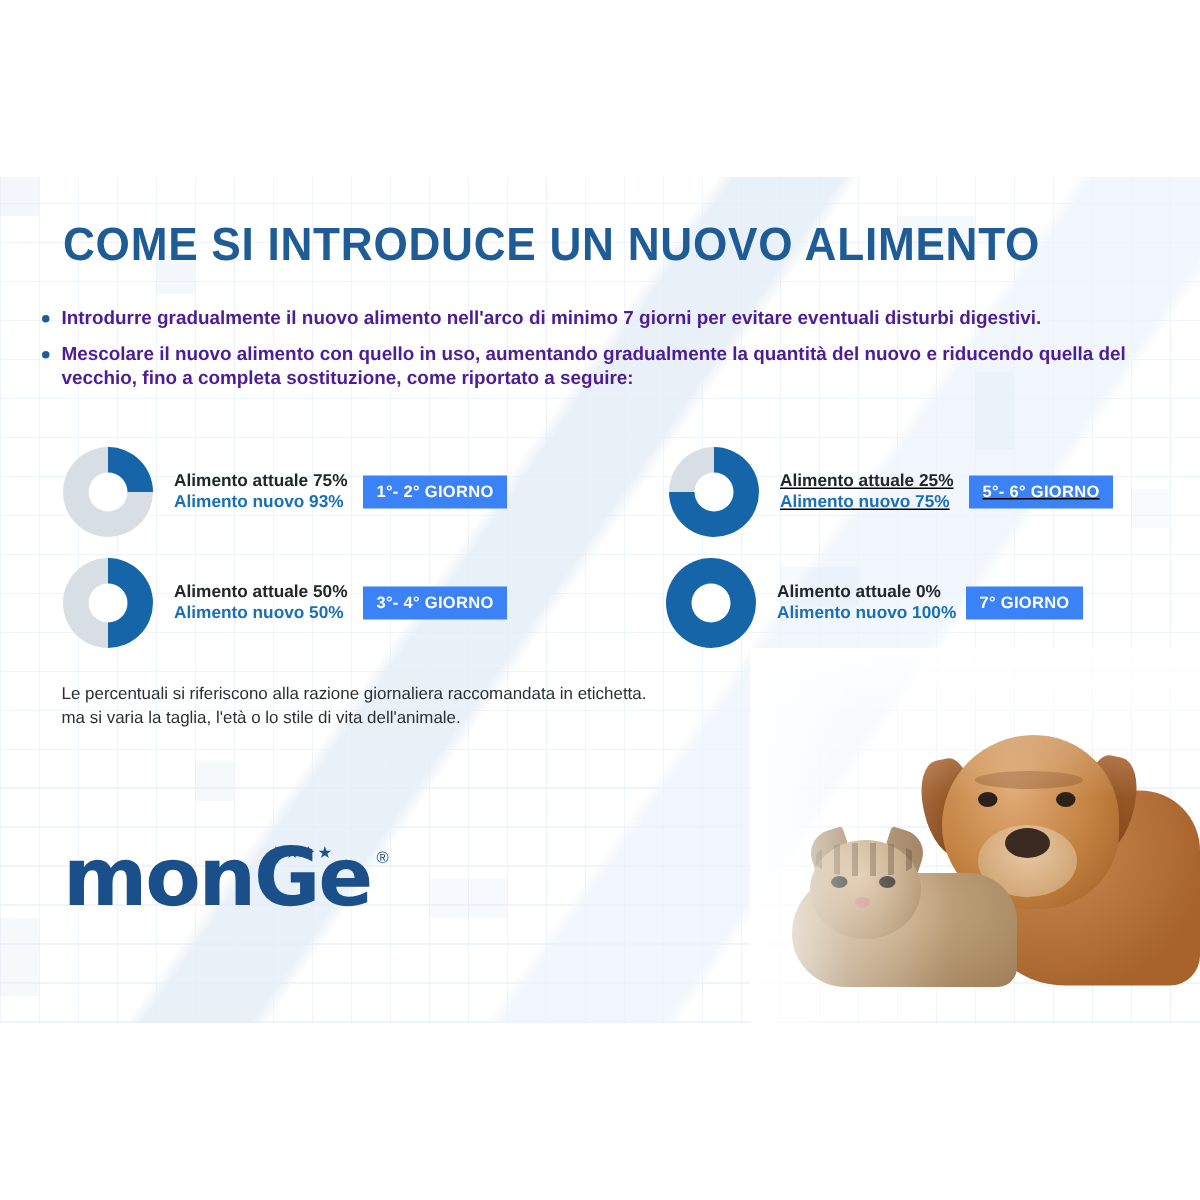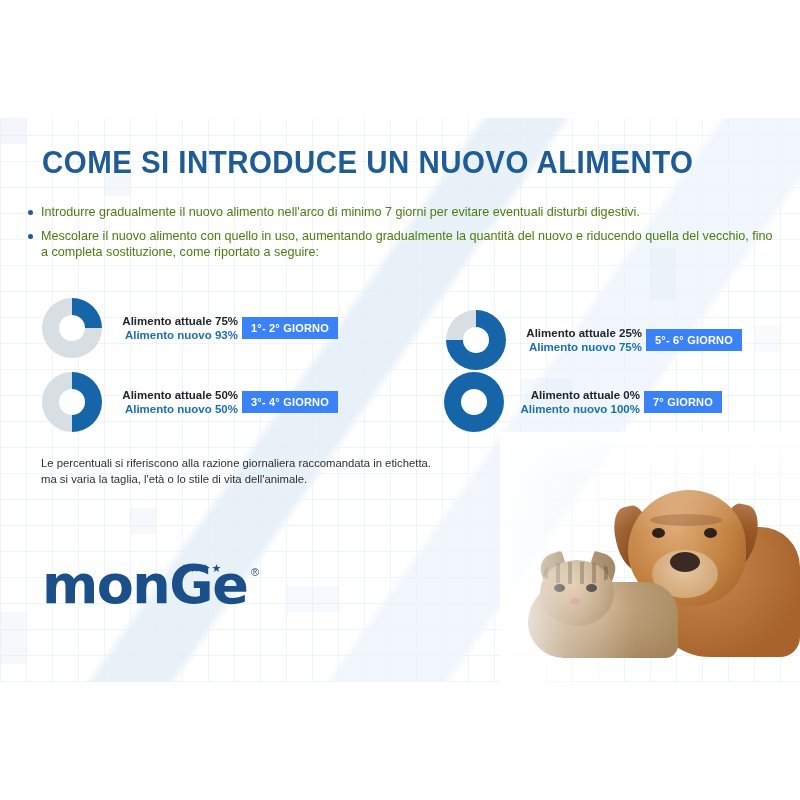--- a/index.html
+++ b/index.html
@@ -100,37 +100,37 @@
     height: 5px;
     background: #1f5c96;
     border-radius: 50%;
     margin-top: 6px;
     margin-right: 8px;
     flex: none;
   }
   .bullet .txt {
     font-size: 12.6px;
     line-height: 16.5px;
-    color: #4d7c0f;
+    color: #4c1d95;
+    font-weight: bold;
   }
 
   
   .rows {
     position: absolute;
     left: 0; top: 180px;
     width: 800px;
   }
   .stage {
     position: absolute;
     display: flex;
     align-items: center;
-    text-align: right;
   }
   .stage.s0 { left: 42px; top: 0px; }
-  .stage.s1 { left: 446px; top: 12px; }
+  .stage.s1 { left: 446px; top: 0px; text-decoration: underline; }
   .stage.s2 { left: 42px; top: 74px; }
   .stage.s3 { left: 444px; top: 74px; }
 
   .donut {
     position: relative;
     width: 60px; height: 60px;
     flex: none;
   }
   .donut .ring {
     position: absolute;

